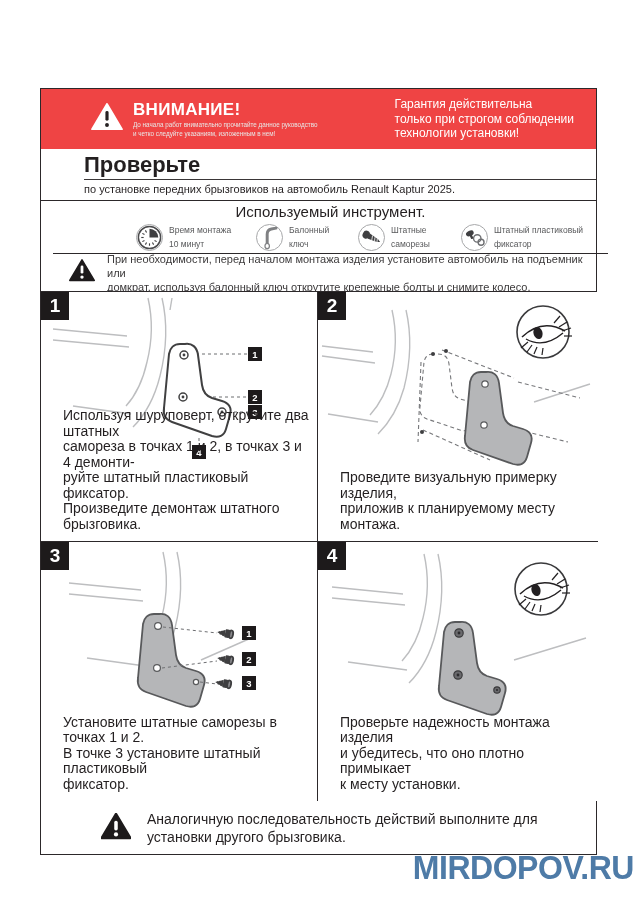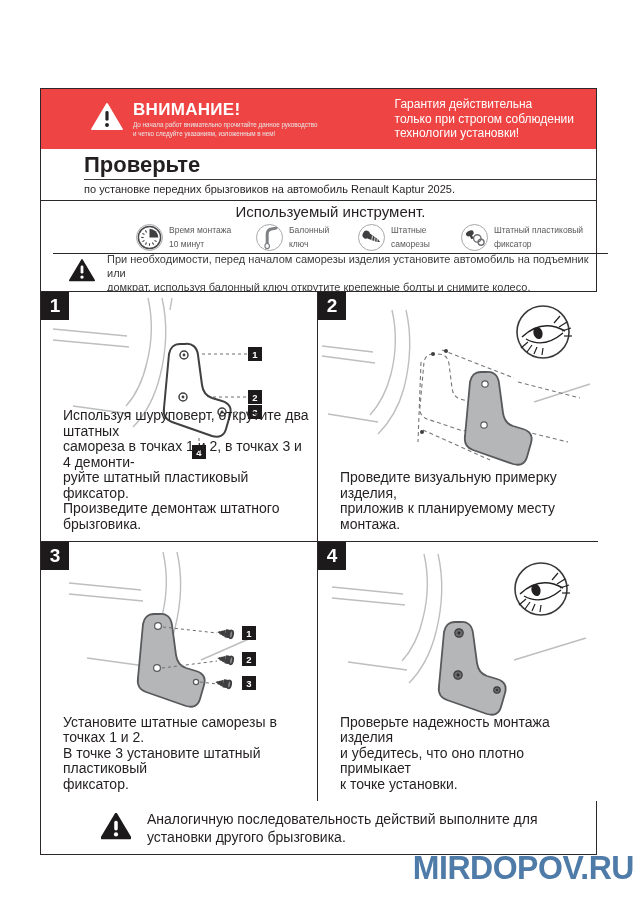--- a/index.html
+++ b/index.html
@@ -164,21 +164,21 @@
   </div>
 
   <div class="caution-sec">
     <span class="caution-tri">
       <svg width="26" height="23" viewBox="0 0 34 30">
         <path d="M17,1 L33,28 L1,28 Z" fill="#1d1a1b" stroke="#1d1a1b" stroke-width="2" stroke-linejoin="round"></path>
         <rect x="15.2" y="8.5" width="3.6" height="10.5" rx="1.7" fill="#fff"></rect>
         <circle cx="17" cy="23.6" r="2.2" fill="#fff"></circle>
       </svg>
     </span>
-    <div class="caution-text pre">При необходимости, перед началом саморезы изделия установите автомобиль  на подъемник или
+    <div class="caution-text pre">При необходимости, перед началом монтажа изделия установите автомобиль  на подъемник или
 домкрат,  используя балонный ключ открутите крепежные болты и снимите колесо.</div>
   </div>
 
   <div class="panel p1">
     <div class="step-num">1</div>
     <svg class="illu" width="275" height="185" viewBox="0 0 275 185">
       <g stroke="#bdbec0" stroke-width="1.4" fill="none">
         <path d="M121,6 C127,32 125,60 119,84 C114,104 105,122 92,135"></path>
         <path d="M107,6 C112,28 111,50 106,70 C102,88 95,103 85,114"></path>
         <path d="M86,44 L12,37"></path>
@@ -352,21 +352,21 @@
             <path d="M48,31 L56,31"></path>
           <path d="M12,37 L5,43"></path>
             <path d="M16,40 L11,47"></path>
             <path d="M21,42 L18,49"></path>
             <path d="M27,43 L26,50"></path>
         </g>
       </g>
     </svg>
     <div class="caption pre">Проверьте надежность монтажа изделия
 и убедитесь, что оно плотно примыкает
-к точке установки.</div>
+к месту установки.</div>
   </div>
 
   <div class="footer-sec">
     <span class="footer-tri">
       <svg width="30" height="27" viewBox="0 0 34 30">
         <path d="M17,1 L33,28 L1,28 Z" fill="#1d1a1b" stroke="#1d1a1b" stroke-width="3" stroke-linejoin="round"></path>
         <rect x="15" y="8.5" width="4" height="11" rx="1.9" fill="#fff"></rect>
         <circle cx="17" cy="24" r="2.4" fill="#fff"></circle>
       </svg>
     </span>

